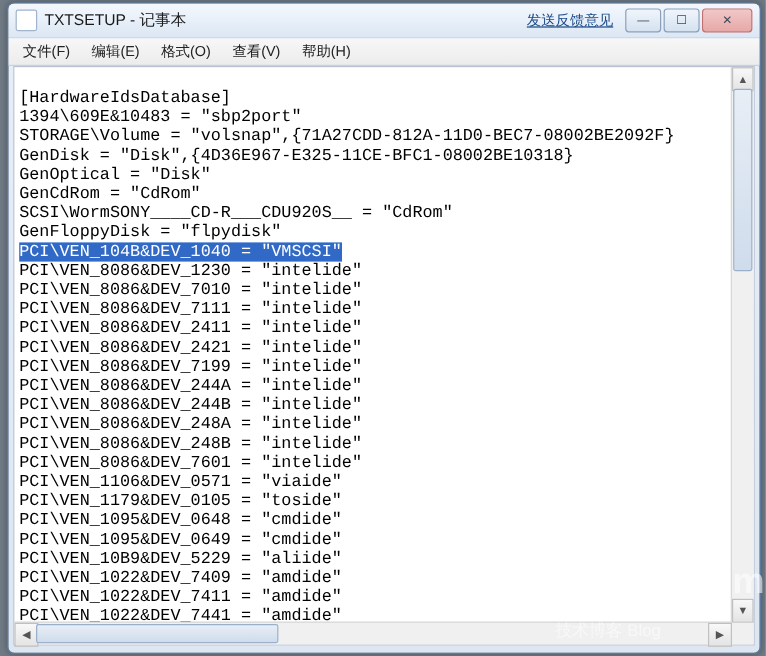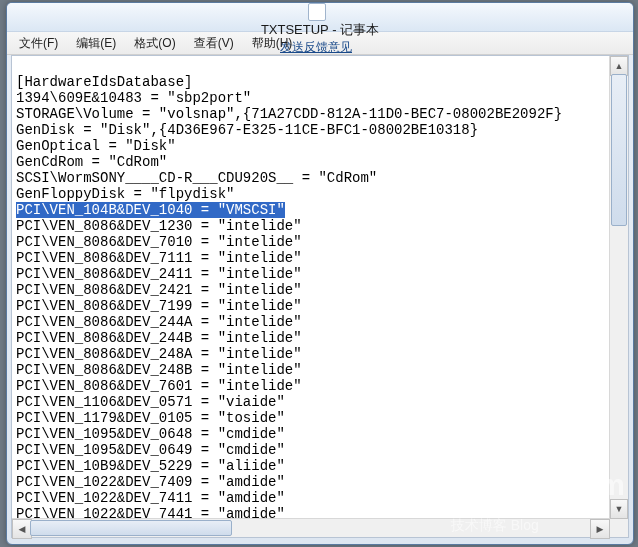--- a/index.html
+++ b/index.html
@@ -1,17 +1,17 @@
 <!DOCTYPE html>
 <html><head>
 <meta charset="utf-8">
 <style>
   html,body{margin:0;padding:0;font-family:"Microsoft YaHei","Segoe UI",Tahoma,sans-serif;font-size:12px;background:#6f7a85;width:638px;height:547px;overflow:hidden;position:relative;}
   .window{position:absolute;left:6px;top:2px;width:626px;height:541px;background:linear-gradient(#e8eef6,#dde6f1);border:1px solid #5a7aa0;border-radius:6px;box-shadow:0 0 6px rgba(0,0,0,.3);overflow:hidden;}
-  .titlebar{height:28px;background:linear-gradient(#f4f8fd,#dbe7f4);display:flex;align-items:center;padding:0 6px;border-bottom:1px solid #c7d5e6;flex-direction:column;}
+  .titlebar{height:28px;background:linear-gradient(#f4f8fd,#dbe7f4);display:flex;align-items:center;padding:0 6px;border-bottom:1px solid #c7d5e6;}
   .title-icon{width:16px;height:16px;background:#fff;border:1px solid #a0b4cc;border-radius:2px;margin-right:6px;flex-shrink:0;}
   .title-text{flex:1;color:#1a1a1a;font-size:13px;}
   .feedback-link{color:#1a4a8a;text-decoration:underline;font-size:12px;margin-right:8px;cursor:pointer;}
   .win-btns{display:flex;gap:0;}
   .win-btn{width:28px;height:18px;border:1px solid #8aa0ba;background:linear-gradient(#f0f5fb,#d5e2f0);border-radius:3px;display:flex;align-items:center;justify-content:center;font-size:10px;color:#3a4a5a;cursor:pointer;margin-left:2px;}
   .win-btn.close{width:40px;background:linear-gradient(#f0c8c8,#e8a8a8);border-color:#c07070;}
   .menubar{height:22px;background:linear-gradient(#f7f7f7,#ececec);border-bottom:1px solid #d0d0d0;display:flex;align-items:center;padding:0 4px;gap:2px;}
   .menu-item{padding:2px 8px;color:#222;cursor:pointer;}
   .client{position:absolute;top:52px;left:4px;right:4px;bottom:6px;background:#fff;border:1px solid #b8c4d4;}
   .text-area{position:absolute;inset:0;right:18px;bottom:18px;overflow:hidden;padding:2px 4px;font-family:"Courier New",Consolas,monospace;font-size:14px;line-height:16px;color:#000;white-space:pre;}
@@ -21,21 +21,21 @@
   .vscroll .arrow{height:18px;background:linear-gradient(#f8f8f8,#e4e4e4);border:1px solid #c0c0c0;display:flex;align-items:center;justify-content:center;font-size:9px;color:#555;cursor:pointer;}
   .vscroll .track{position:absolute;top:18px;bottom:18px;left:0;right:0;}
   .vscroll .thumb{position:absolute;left:1px;right:1px;top:0;height:150px;background:linear-gradient(#e8eef6,#cfdcec);border:1px solid #9ab0ca;border-radius:2px;cursor:pointer;}
   .vscroll .arrow.dn{position:absolute;bottom:0;left:0;right:0;}
   .hscroll{position:absolute;left:0;bottom:0;right:18px;height:18px;background:#f0f0f0;border-top:1px solid #d8d8d8;}
   .hscroll .arrow{width:18px;height:100%;background:linear-gradient(#f8f8f8,#e4e4e4);border:1px solid #c0c0c0;display:flex;align-items:center;justify-content:center;font-size:9px;color:#555;cursor:pointer;float:left;}
   .hscroll .arrow.rt{float:right;}
   .hscroll .track{position:absolute;left:18px;right:18px;top:0;bottom:0;}
   .hscroll .thumb{position:absolute;top:1px;bottom:1px;left:0;width:200px;background:linear-gradient(#e8eef6,#cfdcec);border:1px solid #9ab0ca;border-radius:2px;cursor:pointer;}
   .corner{position:absolute;right:0;bottom:0;width:18px;height:18px;background:#f0f0f0;}
-  .watermark{position:absolute;right:12px;bottom:12px;text-align:left;pointer-events:none;font-family:Arial,sans-serif;}
+  .watermark{position:absolute;right:0;bottom:12px;text-align:left;pointer-events:none;font-family:Arial,sans-serif;}
   .wm-main{font-size:30px;font-weight:bold;color:rgba(255,255,255,.55);letter-spacing:1px;line-height:1;}
   .wm-sub{font-size:14px;color:rgba(255,255,255,.55);margin-top:17px;}
 </style>
 </head>
 <body>
 
 <div class="window">
 
   <div class="titlebar">
     <div class="title-icon"></div>

